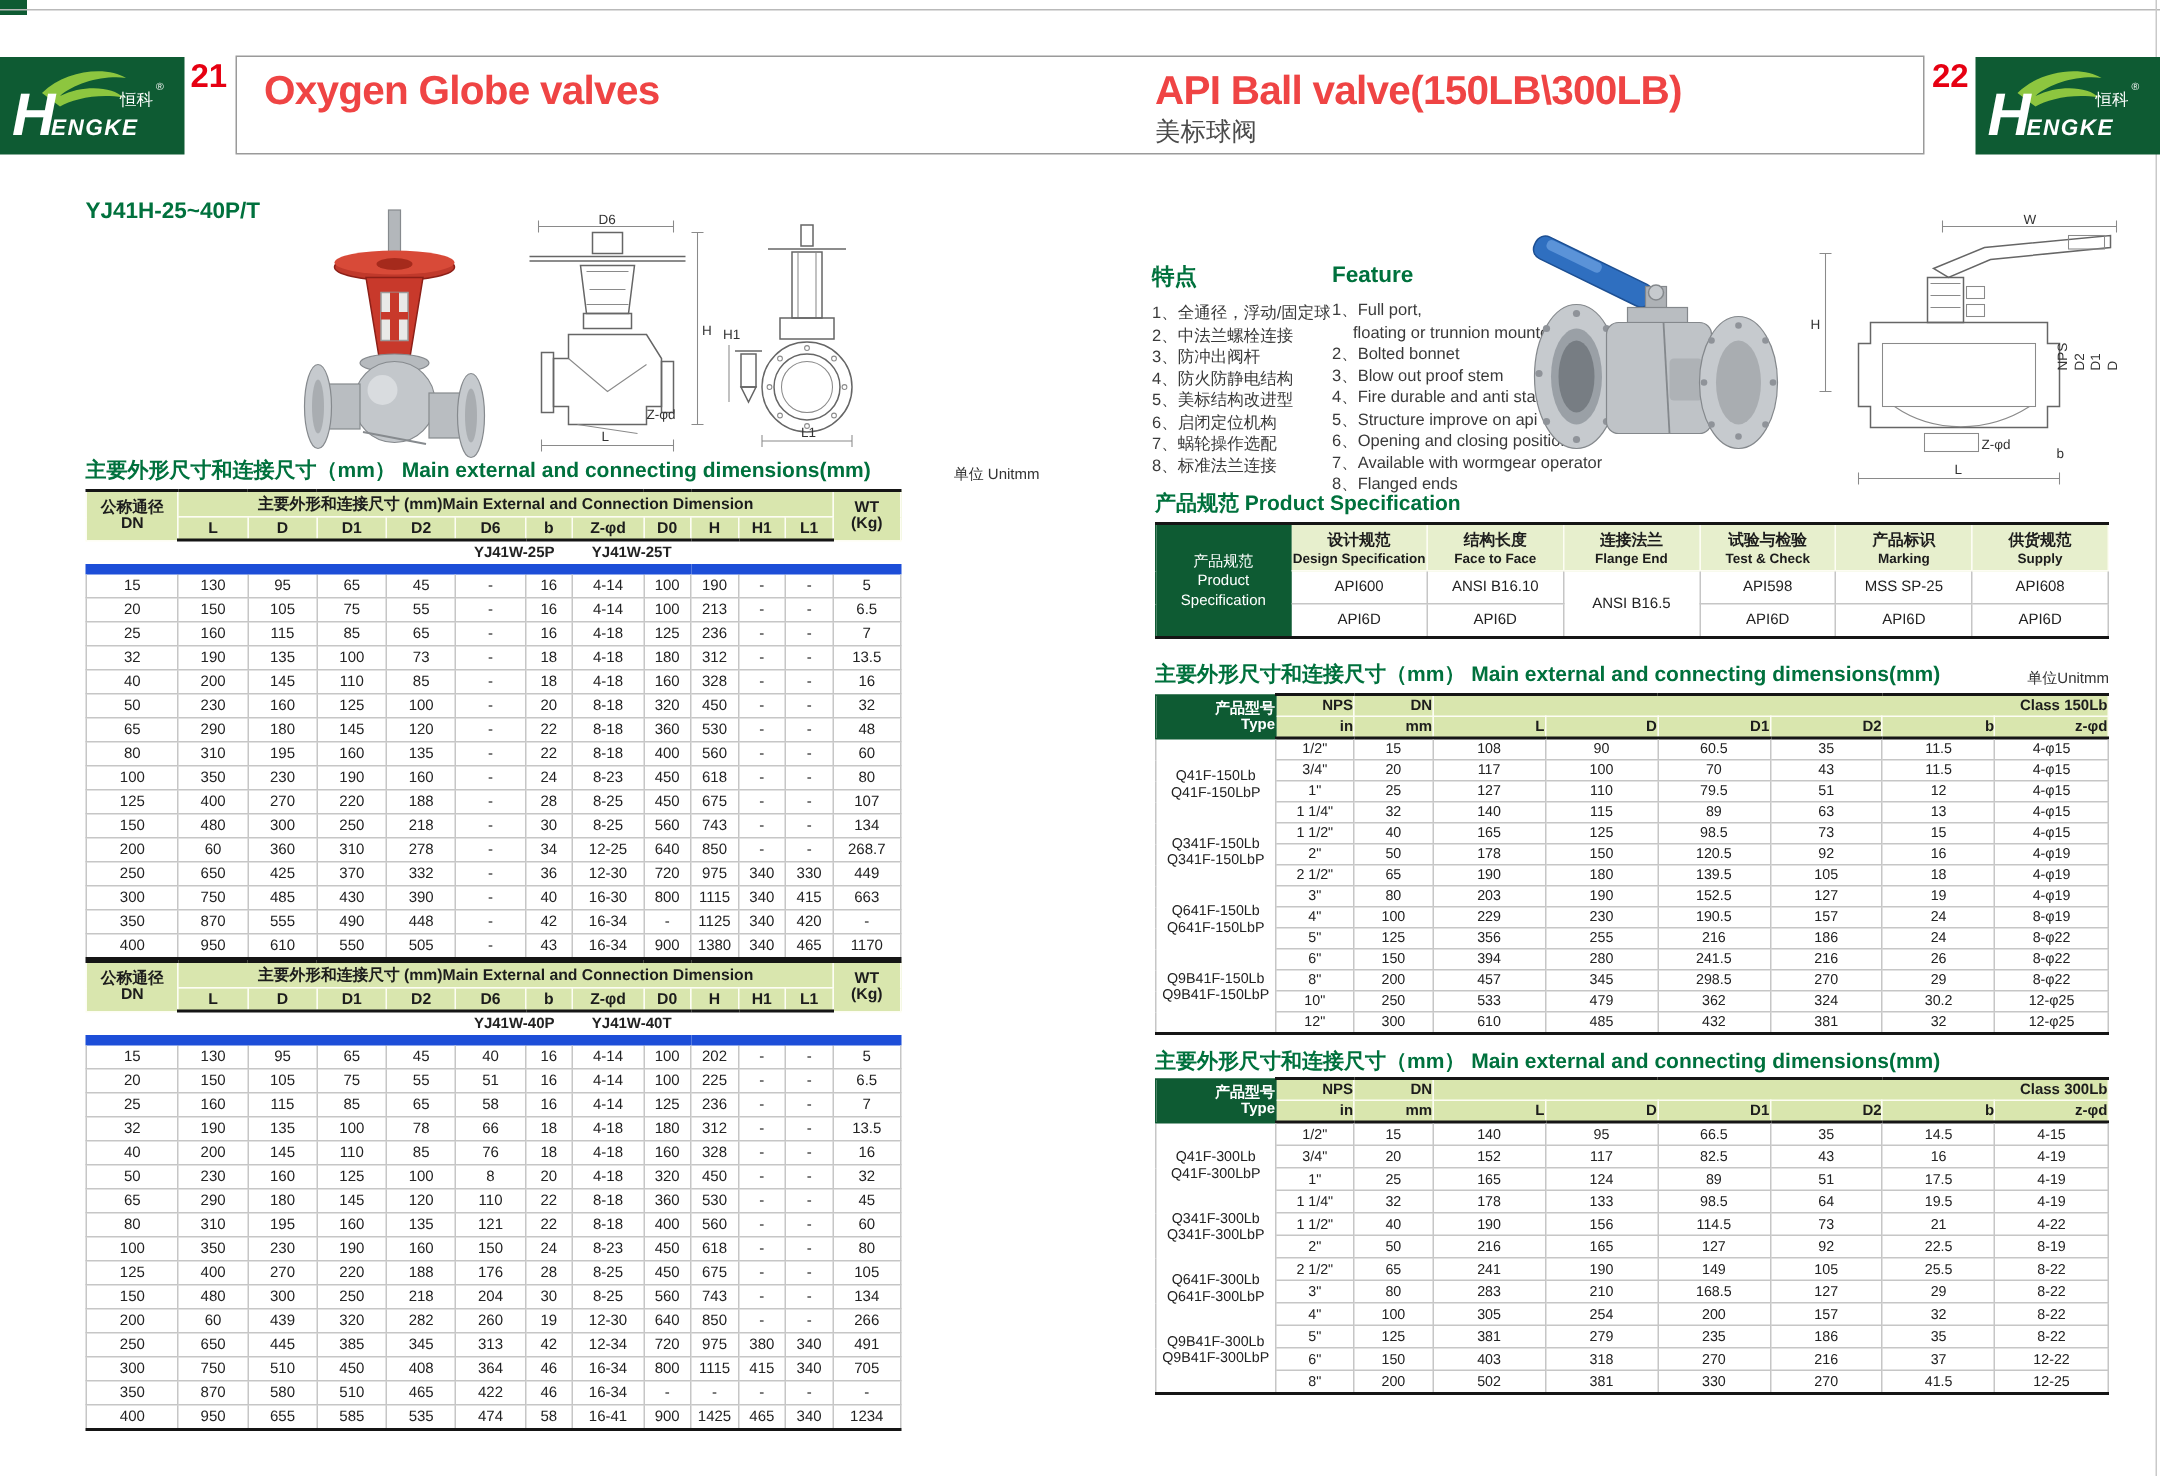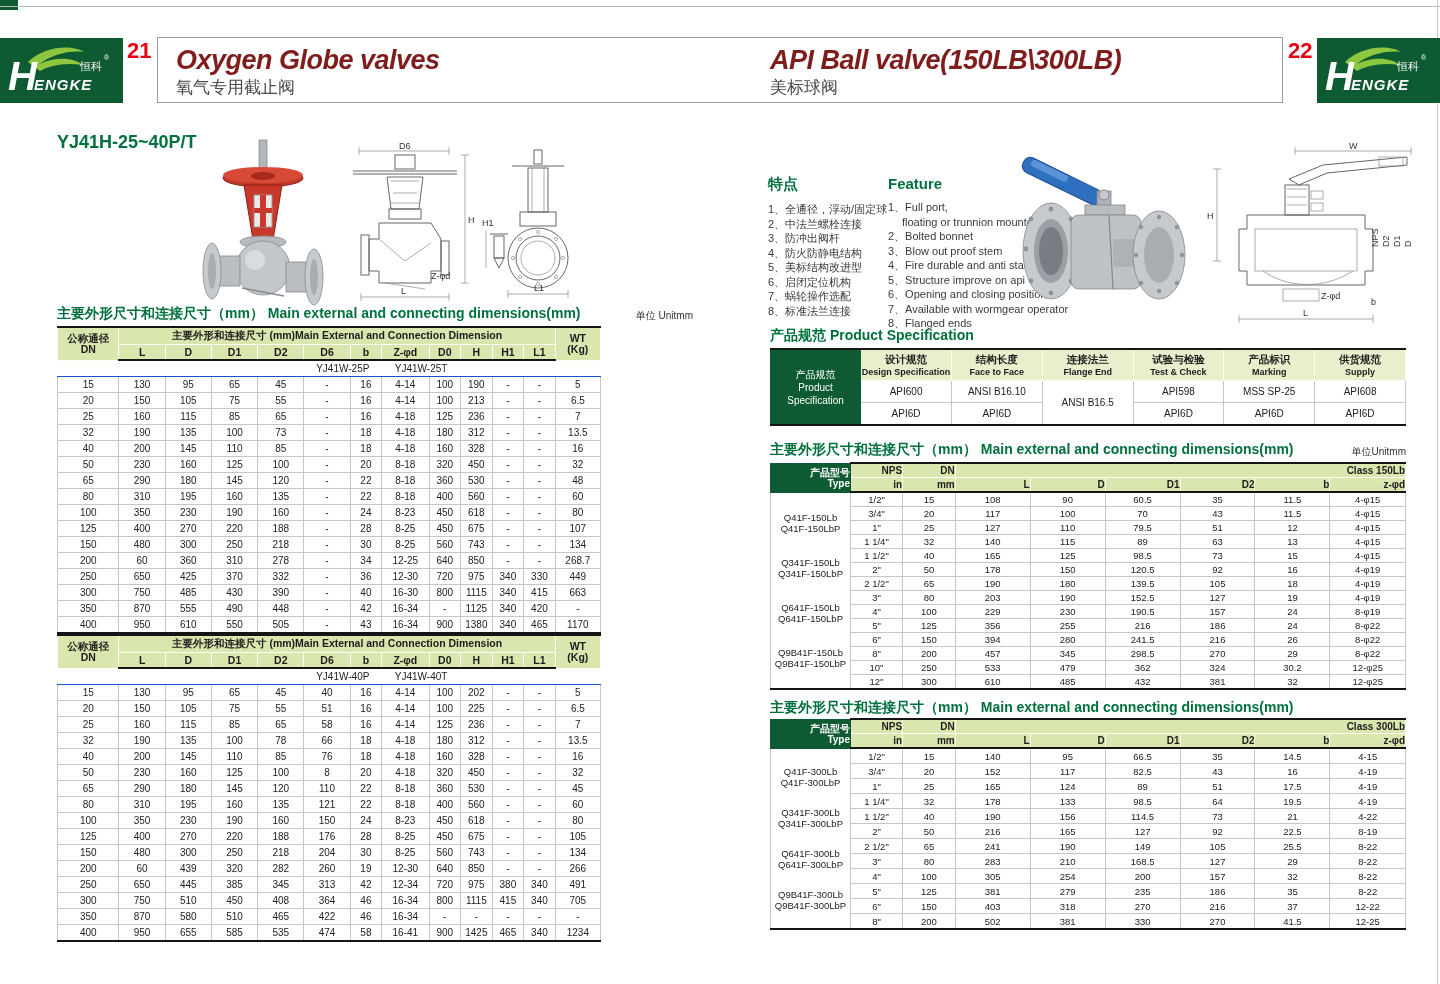--- a/index.html
+++ b/index.html
@@ -14,41 +14,41 @@
   .logo-right{left:1317px;}
   .pagenum{position:absolute;top:38px;font-size:22px;font-weight:bold;color:#e60012;}
   .p21{left:127px;}
   .p22{left:1288px;}
 
   .titlebox{position:absolute;left:157px;top:37px;width:1124px;height:64px;background:#fff;
             border:1px solid #9a9a9a;}
   .tb{position:absolute;top:7px;}
   .tb-left{left:18px;}
   .tb-right{left:612px;}
-  .t-en{font-size:27px;font-weight:bold;color:#7f1d1d;letter-spacing:-0.5px;line-height:30px;font-style:italic;}
+  .t-en{font-size:27px;font-weight:bold;color:#ef4444;letter-spacing:-0.5px;line-height:30px;}
   .t-zh{font-size:17px;color:#4b4b4b;margin-top:1px;}
 
-  .model{position:absolute;left:57px;top:132px;font-size:18px;font-weight:bold;color:#00713d;}
+  .model{position:absolute;left:57px;top:132px;font-size:15px;font-weight:bold;color:#00713d;}
 
   .sect-title{position:absolute;width:636px;font-size:14px;font-weight:bold;color:#00713d;}
   .sect-title .unit{position:absolute;right:0;bottom:0;font-size:10px;font-weight:normal;color:#333;}
   .st-left{left:57px;top:305px;}
   .st-spec{left:770px;top:327px;}
   .st-150{left:770px;top:441px;}
   .st-300{left:770px;top:699px;}
 
   table.dim{border-collapse:collapse;table-layout:fixed;background:#fff;width:544px;
             border-bottom:2px solid #151515;}
   table.dim th{background:#d9e6ae;border:1px solid #fdfdf3;font-size:10.5px;font-weight:bold;
                color:#1c1c1c;padding:1px 0;text-align:center;}
   table.dim thead tr:first-child th{border-top:2px solid #151515;}
   table.dim thead tr:last-child th{border-bottom:2px solid #151515;}
   table.dim td{border:1px solid #c6c6c6;font-size:10px;color:#222;text-align:center;
                height:15px;padding:0;}
-  tbody.sub td{border:none;border-bottom:1px solid #1d4ed8;font-weight:normal;font-size:10px;height:15px;}
+  tbody.sub td{border:none;border-bottom:7px solid #1d4ed8;font-weight:bold;font-size:10px;height:15px;}
   .th2line{line-height:11px;}
 
   .left-tables{position:absolute;left:57px;top:326px;}
 
   .feat{position:absolute;top:175px;}
   .feat-zh{left:768px;width:118px;}
   .feat-en{left:888px;width:125px;}
   .feat h3{margin:0 0 8px 0;font-size:15px;color:#00713d;}
   .feat-line{font-size:11px;color:#3a3a3a;line-height:14.5px;white-space:nowrap;}
   .feat-line.cont{padding-left:14px;}
@@ -102,21 +102,20 @@
       <text x="34" y="52" fill="#fff" font-size="15" font-style="italic" font-weight="bold" letter-spacing="1">ENGKE</text>
       <text x="80" y="32" fill="#fff" font-size="11">恒科</text>
       <text x="104" y="22" fill="#fff" font-size="7">®</text>
     </svg>
   </div>
   <div class="pagenum p21">21</div>
 
   <div class="titlebox">
     <div class="tb tb-left">
       <div class="t-en">Oxygen Globe valves</div>
-      <div class="t-zh">氧气专用截止阀</div>
     </div>
     <div class="tb tb-right">
       <div class="t-en">API Ball valve(150LB\300LB)</div>
       <div class="t-zh">美标球阀</div>
     </div>
   </div>
 
   <div class="pagenum p22">22</div>
 
   <div class="logo logo-right">

